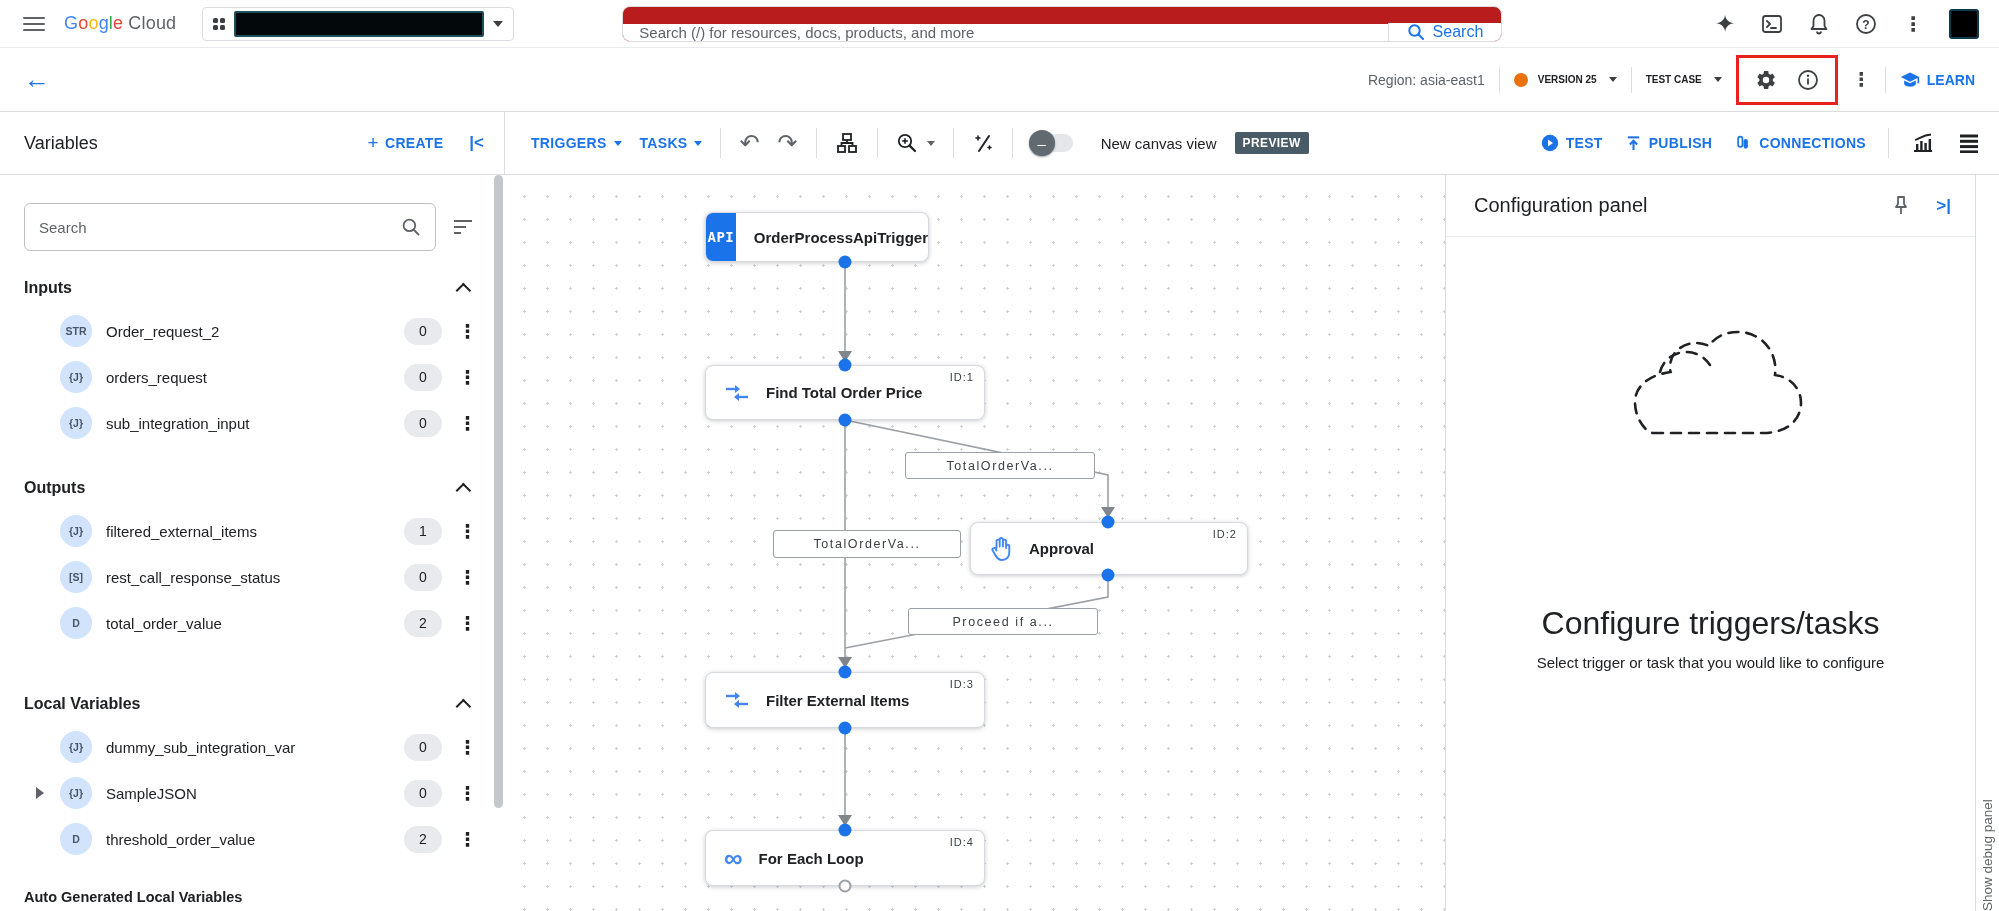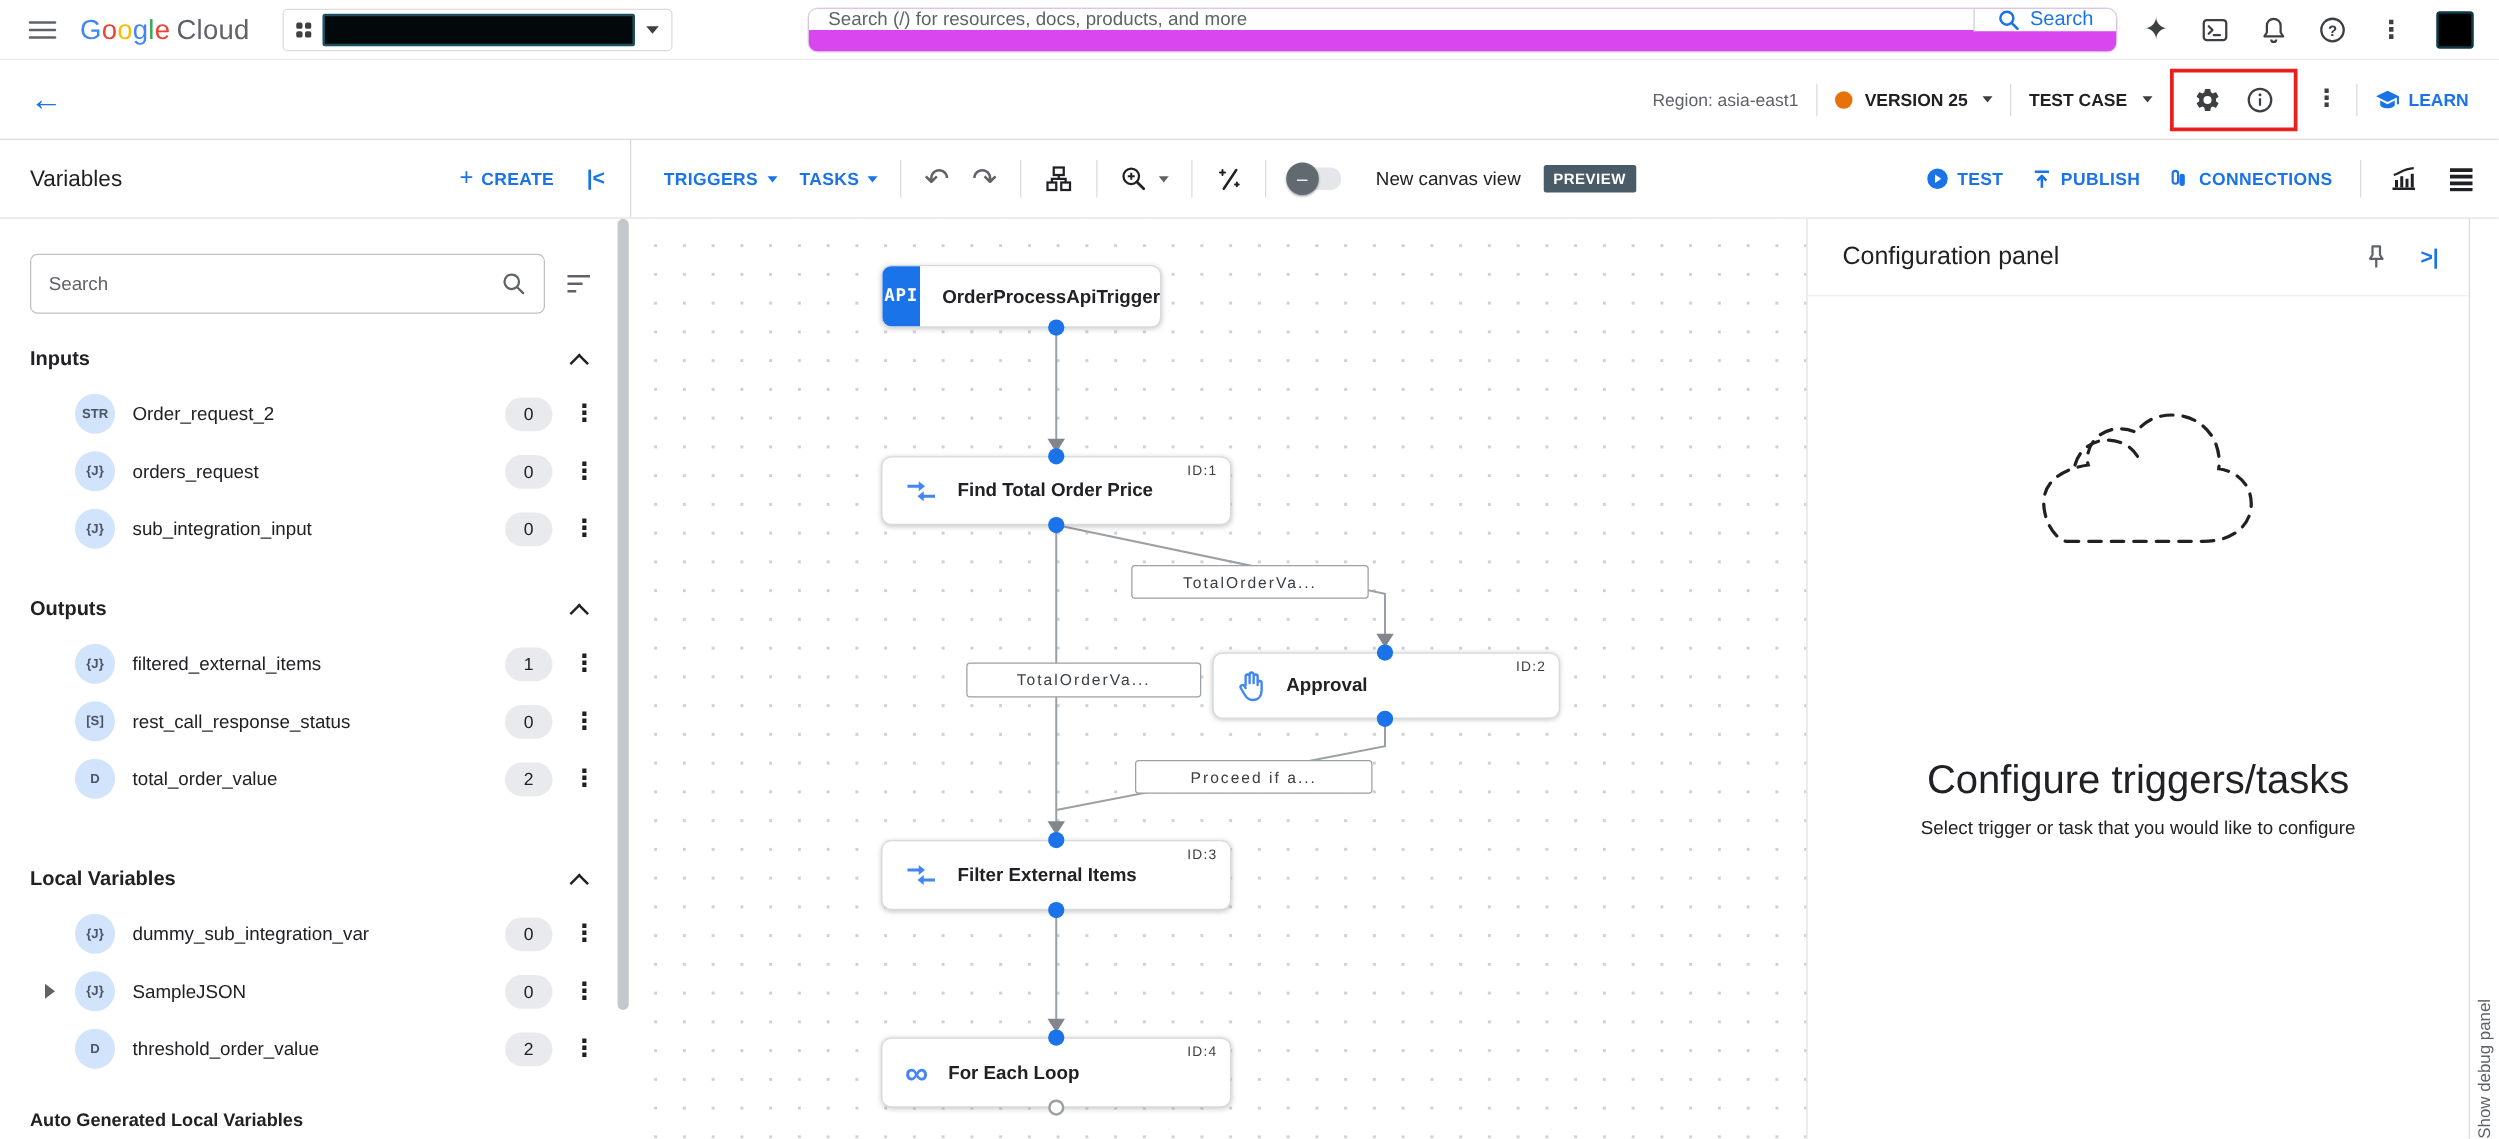--- a/index.html
+++ b/index.html
@@ -4,47 +4,47 @@
 <style>
   * { margin:0; padding:0; box-sizing:border-box; }
   html,body { width:1999px; height:911px; overflow:hidden; background:#fff;
     font-family:"Liberation Sans","DejaVu Sans",sans-serif; color:#202124; }
 
   
   .topbar { height:48px; display:flex; align-items:center; padding:0 14px; background:#fff;
     border-bottom:1px solid #e8eaed; }
   .hamburger { width:40px; height:40px; display:flex; flex-direction:column; justify-content:center; gap:4px; padding:0 9px; cursor:pointer; }
   .hamburger span { height:2px; background:#5f6368; border-radius:1px; }
-  .gc-logo { font-size:22px; margin:0 26px 0 10px; letter-spacing:.2px; white-space:nowrap; }
+  .gc-logo { font-size:18px; margin:0 26px 0 10px; letter-spacing:.2px; white-space:nowrap; }
   .gc-logo .cloud { color:#5f6368; margin-left:5px; }
   .proj-sel { display:flex; align-items:center; gap:9px; border:1px solid #dadce0; border-radius:4px;
     height:34px; padding:0 10px; background:#fff; }
   .grid-ic { display:grid; grid-template-columns:5px 5px; grid-gap:2px; }
   .grid-ic i { width:5px; height:5px; background:#3c4043; border-radius:1.5px; }
   .redact { width:250px; height:26px; background:#03080a; border:2px solid #1d4f5e; border-radius:2px; }
   .caret { width:0; height:0; border-left:5px solid transparent; border-right:5px solid transparent; border-top:6px solid #3c4043; }
-  .searchwrap { display:flex; align-items:flex-start; height:36px; margin-left:108px; width:1048px;
-    border:1px solid #dadce0; border-radius:8px; overflow:hidden; background:#d946ef; }
+  .searchwrap { display:flex; align-items:flex-end; height:36px; margin-left:108px; width:880px;
+    border:1px solid #dadce0; border-radius:8px; overflow:hidden; background:#b91c1c; }
   .searchwrap input { flex:1; border:0; outline:none; padding:0 16px; font-size:15px; color:#202124;
     font-family:inherit; }
   .searchwrap input::placeholder { color:#5f6368; }
   .search-btn { display:flex; align-items:center; gap:8px; padding:0 18px; border-left:1px solid #dadce0;
     color:#1a73e8; font-size:16px; cursor:pointer; background:#fff; }
   .top-icons { display:flex; align-items:center; gap:26px; margin-left:auto; padding-right:6px; }
   .tico { color:#3c4043; font-size:20px; line-height:1; cursor:pointer; display:flex; align-items:center; }
   .avatar { width:30px; height:30px; background:#000; border:2px solid #0e3a47; border-radius:3px; cursor:pointer; }
 
   
   .appbar { height:64px; display:flex; align-items:center; padding:0 24px; background:#fff; border-bottom:1px solid #dadce0; }
   .back { color:#1a73e8; font-size:26px; cursor:pointer; margin-right:34px; }
   .int-title { font-size:20px; color:#202124; }
   .appbar-right { margin-left:auto; display:flex; align-items:center; gap:14px; }
   .region { color:#5f6368; font-size:14px; }
   .vdiv { width:1px; height:26px; background:#dadce0; }
-  .ver { display:flex; align-items:center; gap:10px; font-size:14px; font-weight:bold; cursor:pointer; }
+  .ver { display:flex; align-items:center; gap:10px; font-size:10px; font-weight:bold; cursor:pointer; }
   .dot-orange { width:14px; height:14px; border-radius:50%; background:#e8710a; }
   .mini-caret { width:0; height:0; border-left:4px solid transparent; border-right:4px solid transparent; border-top:5px solid #3c4043; margin-left:2px; }
   .redbox { display:flex; align-items:center; gap:8px; border:3px solid #ea1f1f; padding:5px 10px; }
   .iconbtn { width:34px; height:34px; display:flex; align-items:center; justify-content:center; cursor:pointer; color:#3c4043; }
   .learn { display:flex; align-items:center; gap:7px; color:#1a73e8; font-size:14px; font-weight:bold; cursor:pointer; }
 
   
   .toolbar { height:63px; display:flex; align-items:stretch; background:#fff; border-bottom:1px solid #dadce0; }
   .vars-head { width:505px; display:flex; align-items:center; padding:0 20px 0 24px; border-right:1px solid #dadce0; }
   .vars-title { font-size:18px; }

